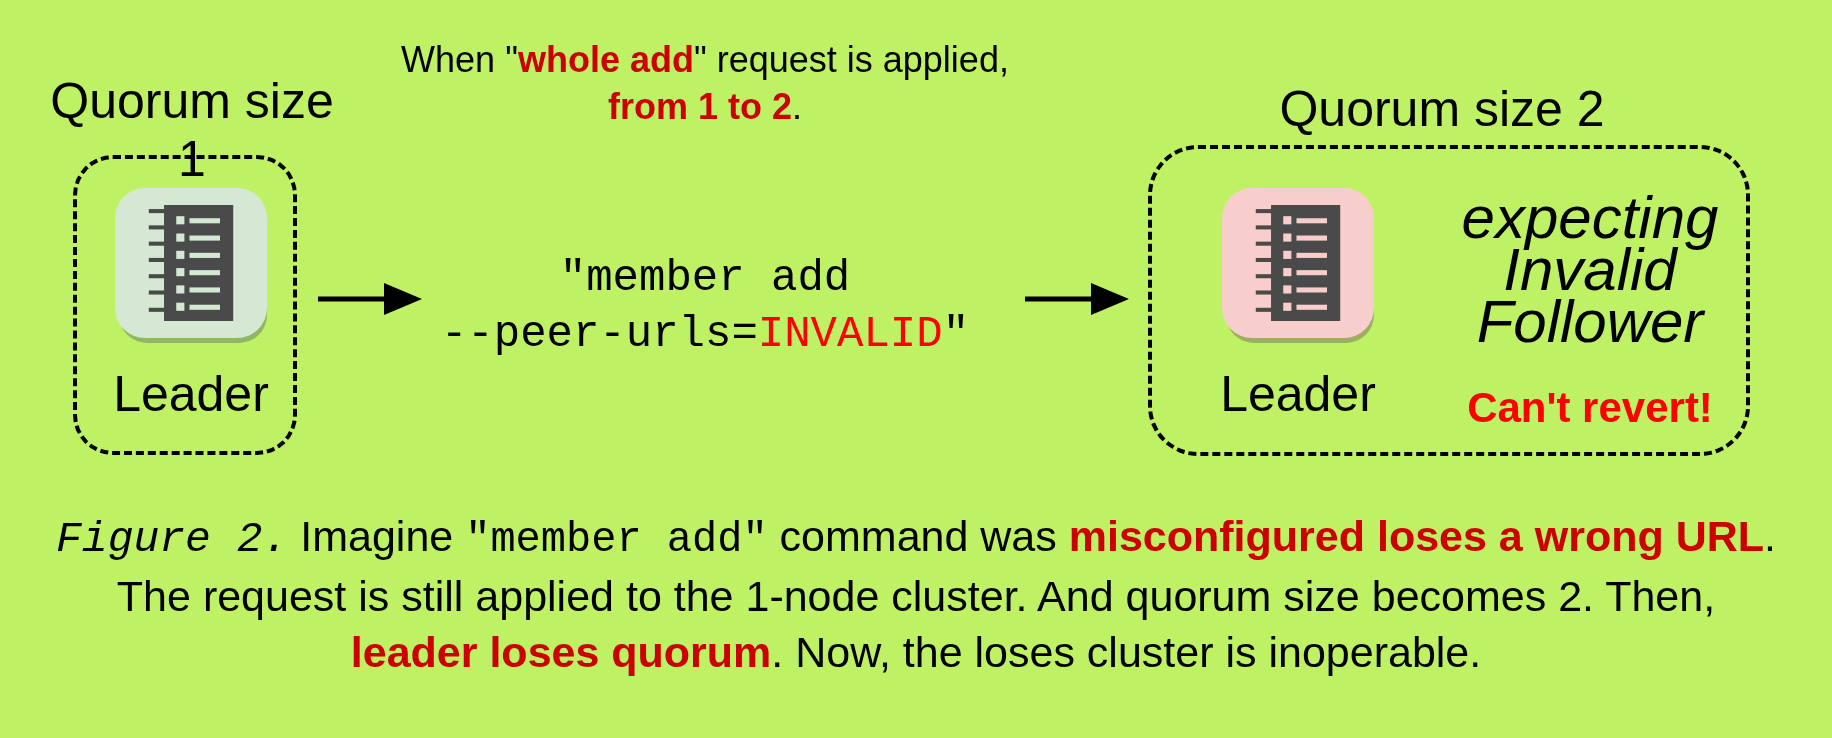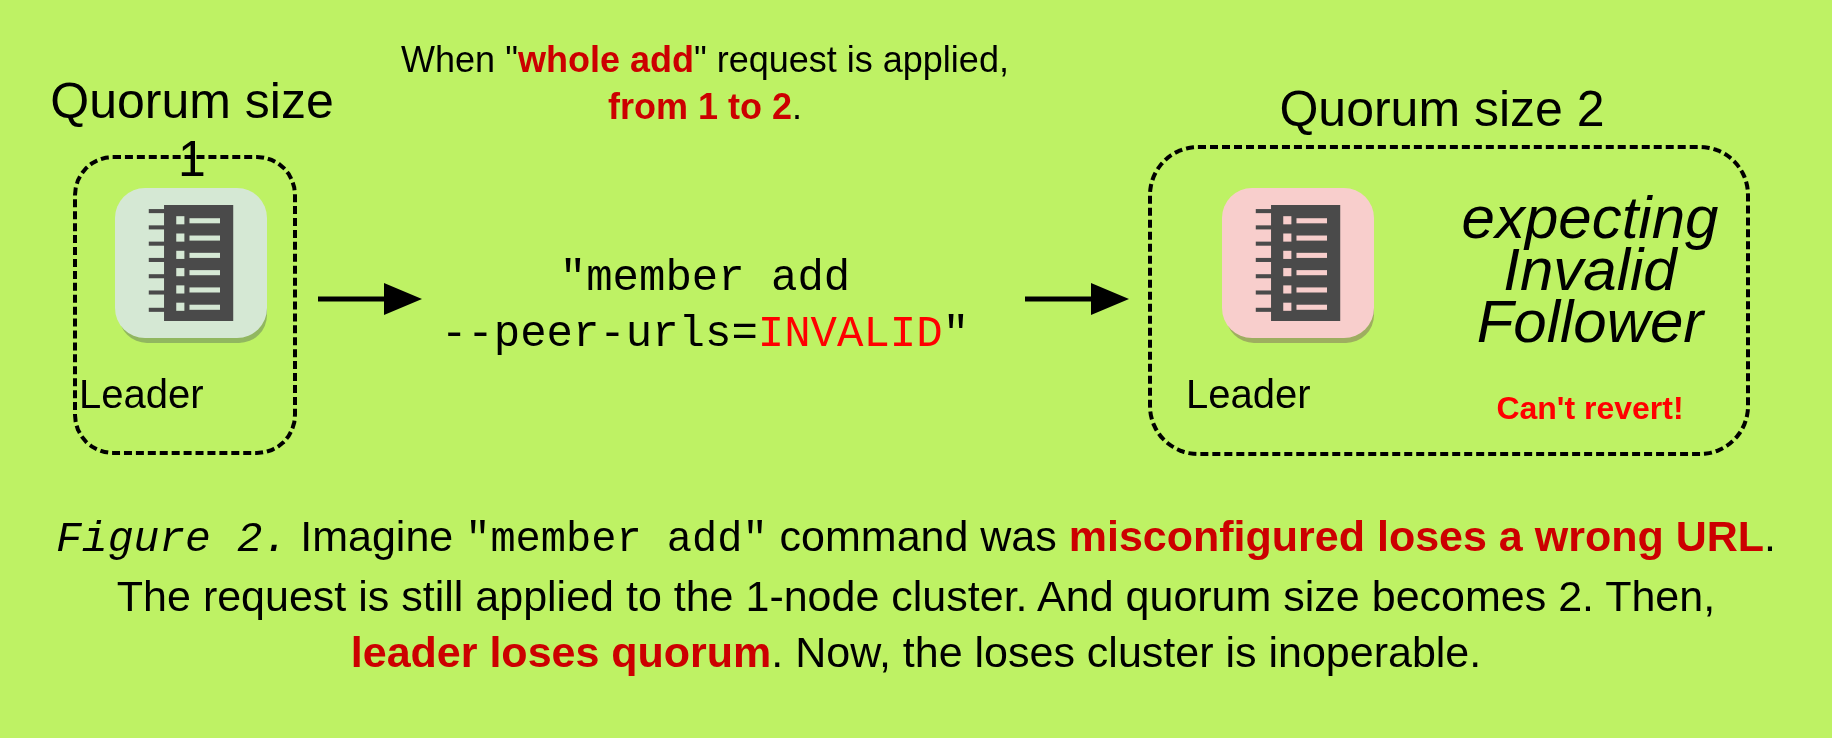--- a/index.html
+++ b/index.html
@@ -38,22 +38,22 @@
     box-shadow:2px 7px 0 -2px rgba(90,110,90,0.45);
   }
   .node-pink{
     left:1222px;top:188px;
     background:#f8cecc;
     box-shadow:2px 7px 0 -2px rgba(120,90,90,0.45);
   }
   .leader-label{
     position:absolute;
     width:224px;top:366px;
-    font-size:40px;line-height:56px;
-    text-align:left;
+    font-size:50px;line-height:56px;
+    text-align:center;
   }
   .leader-left{left:79px;}
   .leader-right{left:1186px;}
 
   .arrow{position:absolute;width:104px;height:36px;}
   .arrow-1{left:318px;top:281px;}
   .arrow-2{left:1025px;top:281px;}
 
   .annotation{
     position:absolute;
@@ -74,21 +74,21 @@
 
   .note{
     position:absolute;
     left:1430px;top:192px;width:320px;
     font-size:60px;line-height:52px;
     font-style:italic;text-align:center;
   }
   .warning{
     position:absolute;
     left:1430px;top:384px;width:320px;
-    font-size:32px;line-height:48px;
+    font-size:42px;line-height:48px;
     font-weight:bold;text-align:center;color:#ff0000;
   }
 
   .caption{
     position:absolute;
     left:0;top:508px;width:1832px;
     font-size:43px;line-height:56px;
     text-align:center;
   }
   .caption .code{

